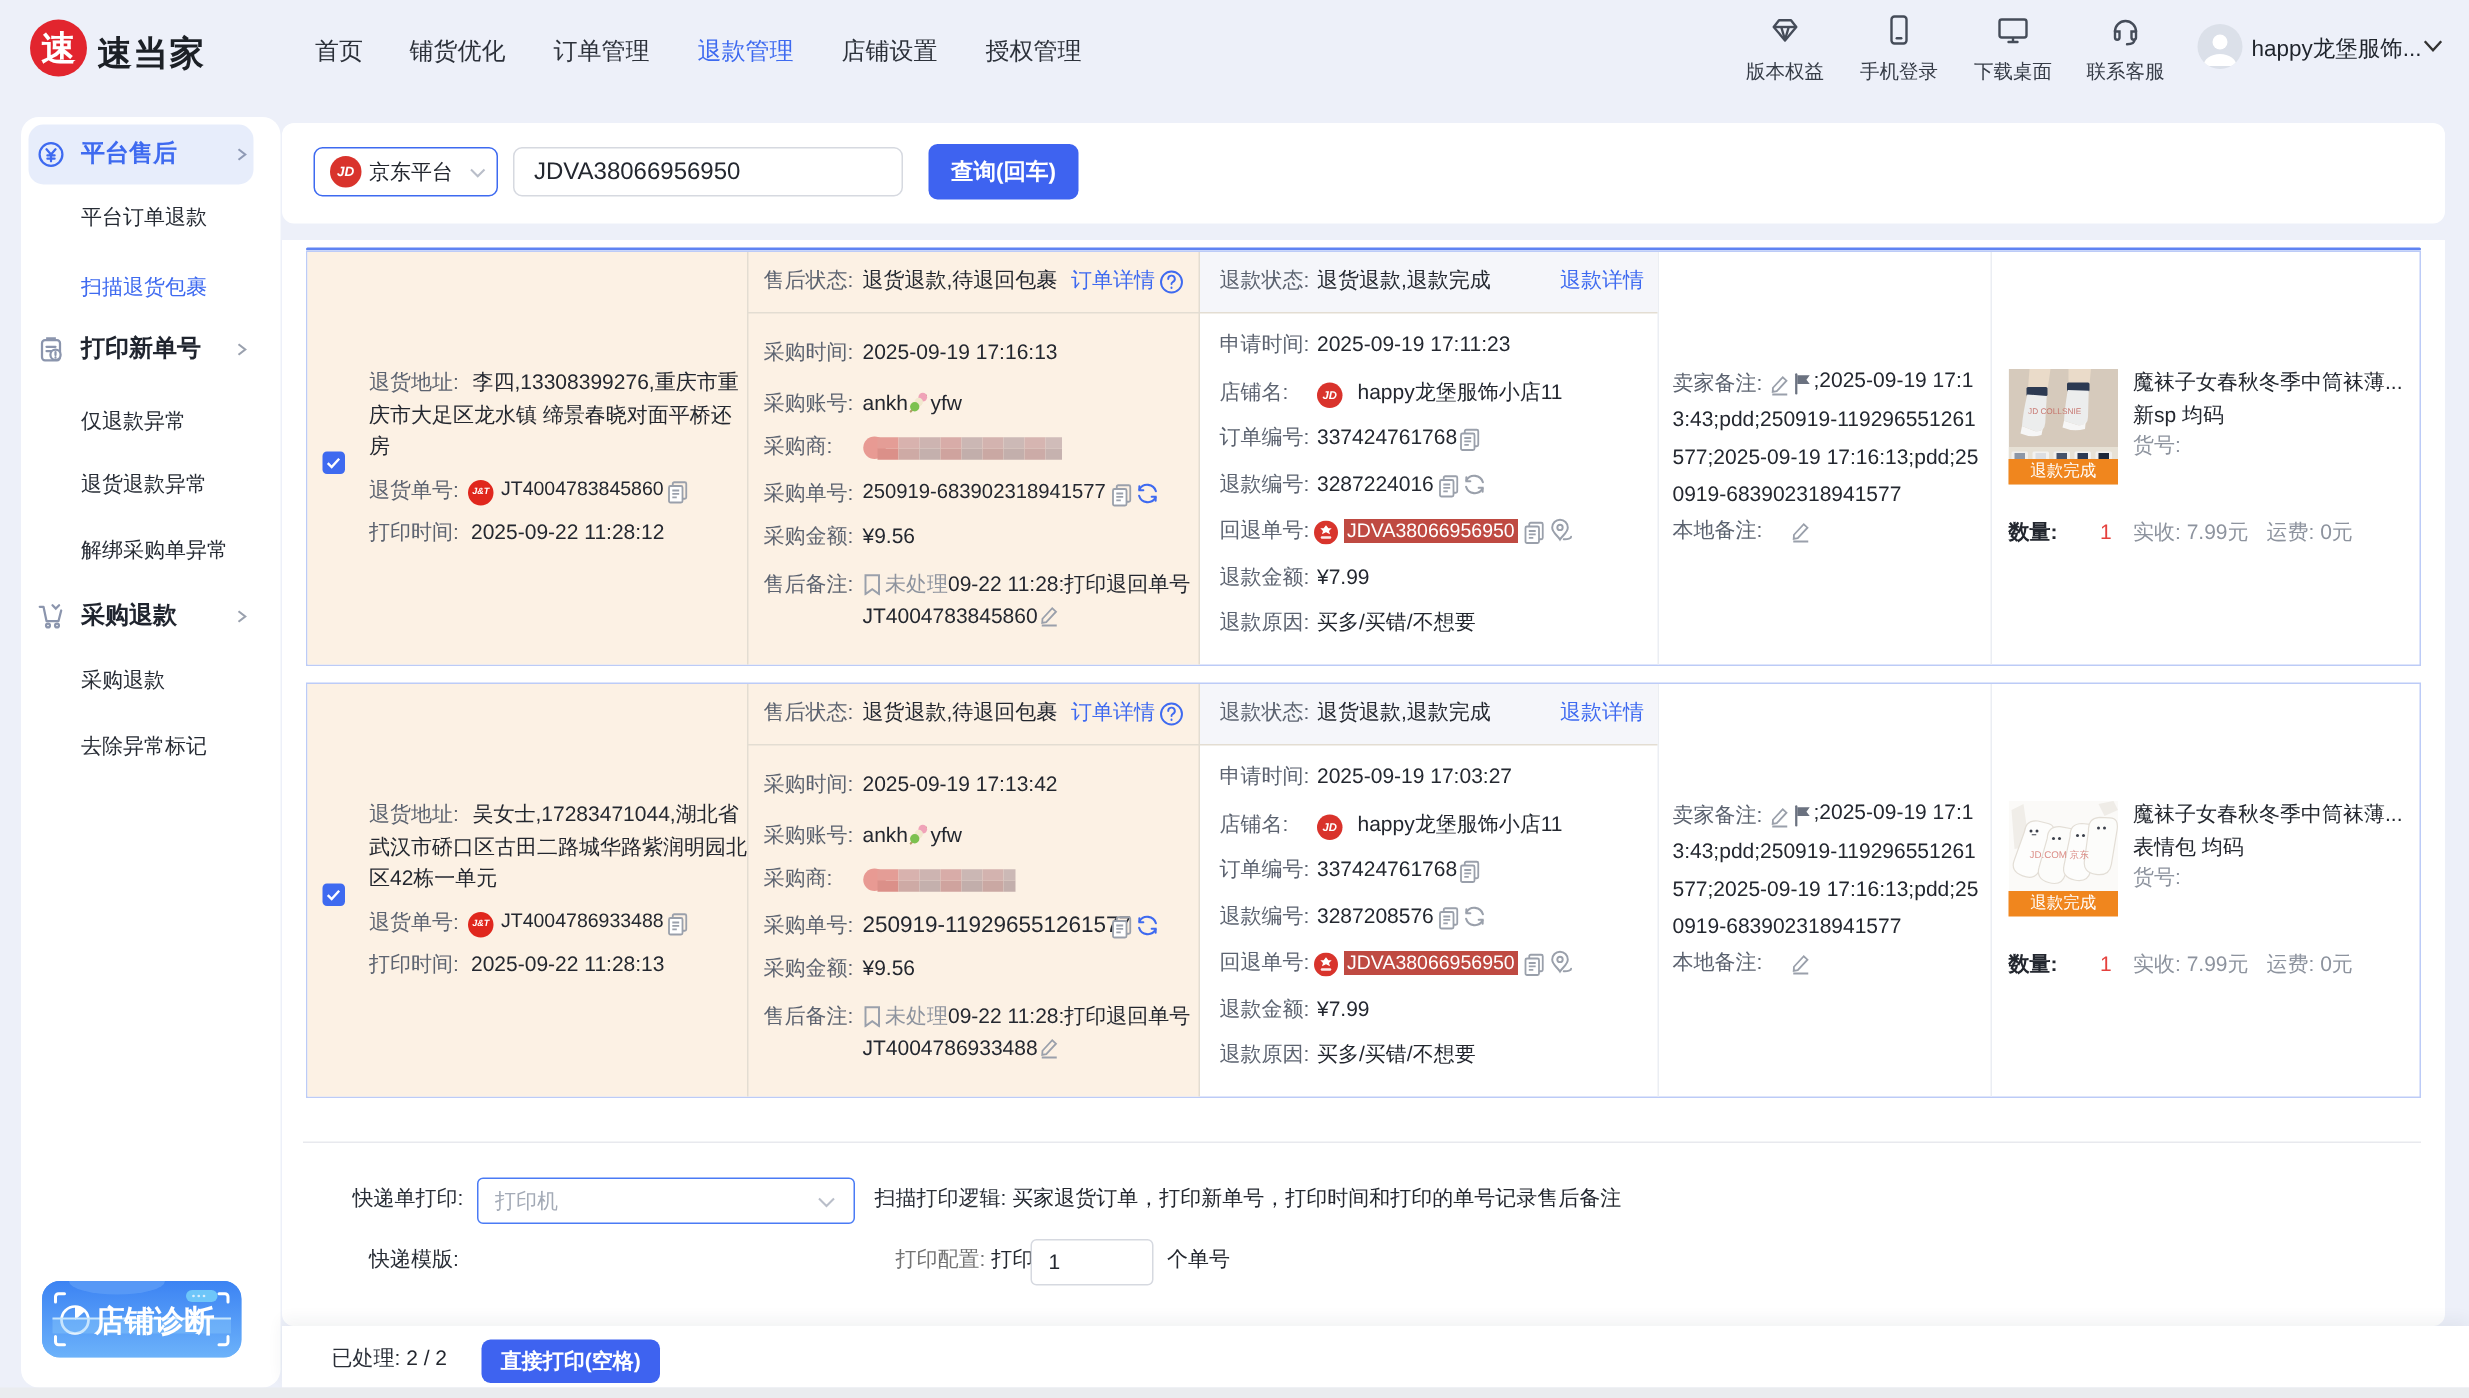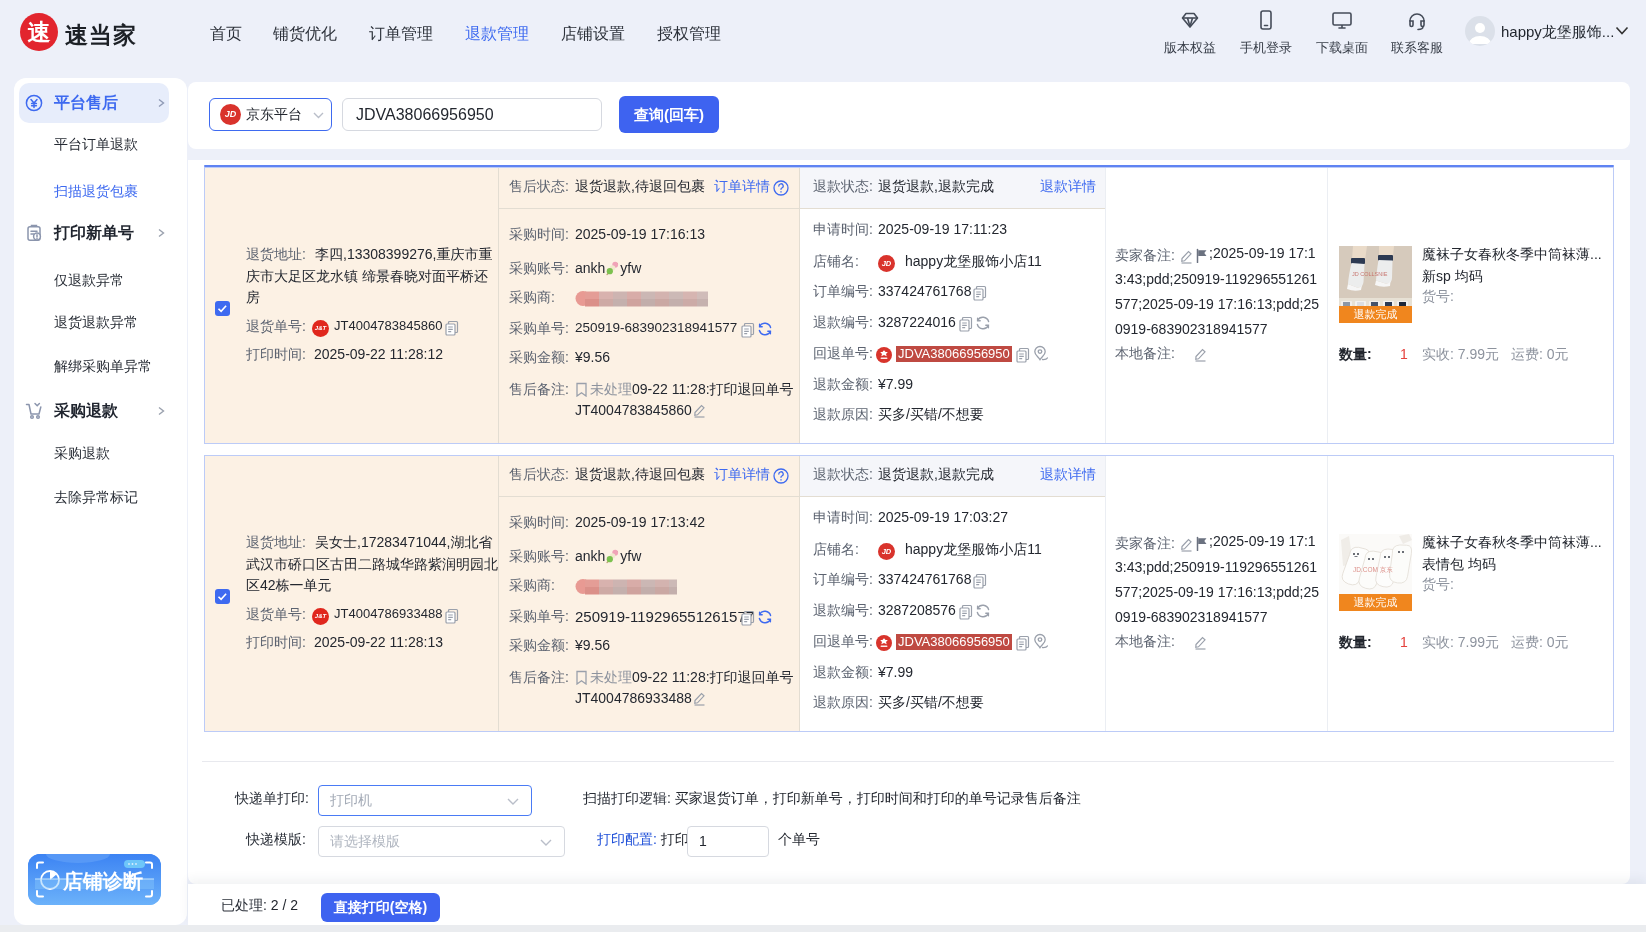--- a/index.html
+++ b/index.html
@@ -413,33 +413,28 @@
     <div class="row dk" style="left:1217px;top:100px;">表情包 均码</div>
     <div class="row gy" style="left:1217px;top:120px;">货号:</div>
     <div class="row dk" style="left:1134px;top:178px;font-weight:700;">数量:</div>
       <div class="row rd" style="left:1195px;top:178px;">1</div>
     <div class="row gy" style="left:1217px;top:178px;">实收: 7.99元</div>
     <div class="row gy" style="left:1306px;top:178px;">运费: 0元</div>
   </div>
 
   <div class="abs" style="left:14px;top:601px;width:1412px;height:1px;background:#e8e9ee;"></div>
   <div class="row lb" style="left:47px;top:630px;color:#2a2f38;">快递单打印:</div>
-  <div class="drop" style="left:130px;top:625px;width:214px;border:1px solid #4a7bf5;">打印机
+  <div class="drop" style="left:130px;top:625px;width:252px;border:1px solid #4a7bf5;">打印机
     <svg style="position:absolute;right:12px;top:12px;" width="12" height="8" viewBox="0 0 12 8" fill="none" stroke="#b9bec9" stroke-width="1.4">
         <path d="M1 1l5 5 5-5"></path>
       </svg>
   </div>
   <div class="row" style="left:395px;top:630px;"><span style="color:#2a2f38;">扫描打印逻辑: </span><span class="dk">买家退货订单，打印新单号，打印时间和打印的单号记录售后备注</span></div>
   <div class="row" style="left:58px;top:671px;color:#2a2f38;">快递模版:</div>
-  <div class="drop" style="left:130px;top:666px;width:247px;border:1px solid #d6d9e0;color:#b0b6c0;">请选择模版
-    <svg style="position:absolute;right:12px;top:12px;" width="12" height="8" viewBox="0 0 12 8" fill="none" stroke="#b9bec9" stroke-width="1.4">
-        <path d="M1 1l5 5 5-5"></path>
-      </svg>
-  </div>
-  <div class="row" style="left:409px;top:671px;"><span style="color:#1d4ed8;">打印配置: </span><span class="dk">打印</span></div>
+  <div class="row" style="left:409px;top:671px;"><span style="color:#737373;">打印配置: </span><span class="dk">打印</span></div>
   <div class="drop" style="left:499px;top:666px;width:82px;border:1px solid #d6d9e0;color:#23272f;">1</div>
   <div class="row dk" style="left:590px;top:671px;">个单号</div>
 </div>
 <div id="botbar">
   <div class="row" style="left:33px;top:13px;"><span style="color:#2a2f38;">已处理: </span><span class="dk">2 / 2</span></div>
   <div class="abs" style="left:133px;top:9px;width:119px;height:29px;background:#3e63f0;border-radius:6px;color:#fff;font-size:14px;font-weight:700;text-align:center;line-height:29px;">直接打印(空格)</div>
 </div>
 <div id="bstrip"></div>
 <div id="diag">
   <svg width="133" height="51" viewBox="0 0 133 51" style="position:absolute;left:0;top:0;">

